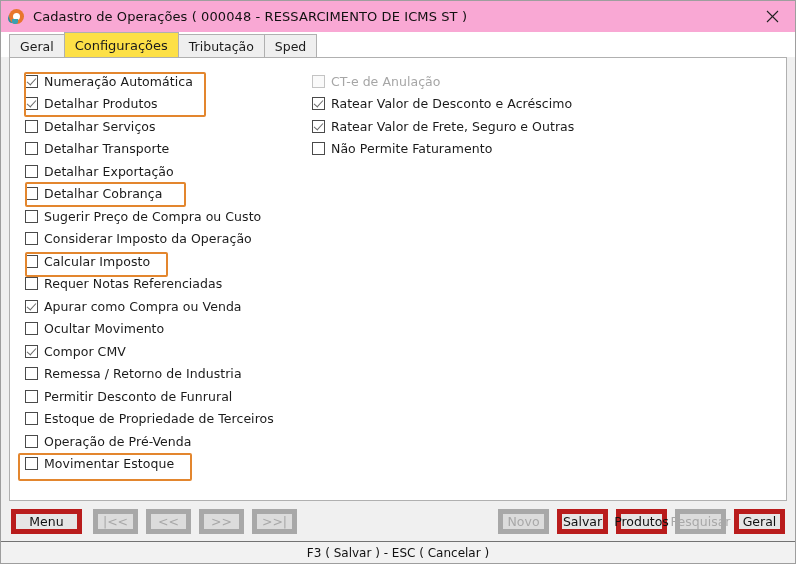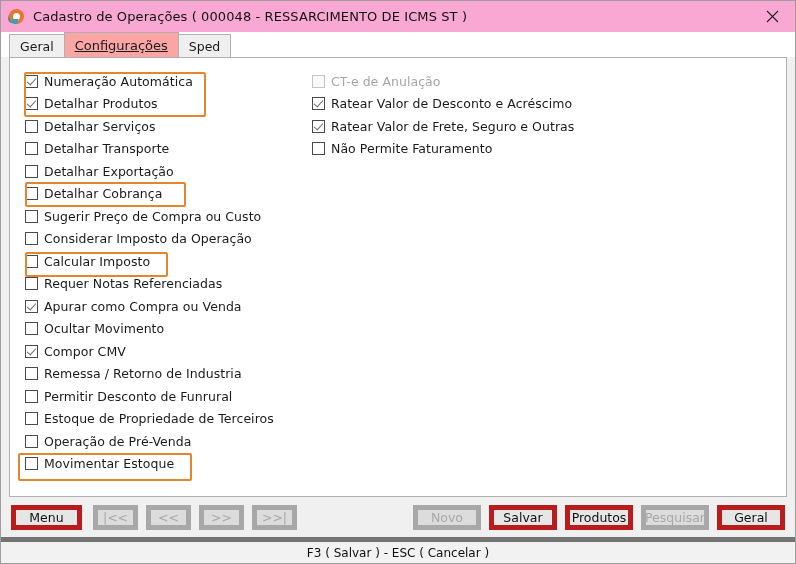--- a/index.html
+++ b/index.html
@@ -86,28 +86,27 @@
     background:#efefef;
     color:#1b1b1b;
     font-size:12.5px;
     margin-right:-1px;
     white-space:nowrap;
     cursor:default;
     position:relative;
     top:0px;
   }
   .tab.active{
-    background:#fca5a5;
+    background:#fde047;
     height:25px;
     line-height:25px;
     font-size:13px;
     z-index:5;
     border-color:#b0b0b0;
     margin-top:-2px;
-    text-decoration:underline;
   }
 
   
   .content{
     flex:1 1 auto;
     margin:0 8px;
     background:#ffffff;
     border:1px solid #b0b0b0;
     border-top:1px solid #b0b0b0;
     position:relative;
@@ -183,29 +182,29 @@
     font-size:12.5px;
     font-family:inherit;
     display:flex;align-items:center;justify-content:center;
     cursor:default;
     padding:0 6px;
     white-space:nowrap;
   }
   .btn.disabled{color:#a8a8a8;border-color:#a8a8a8;background:#dcdcdc;}
   .btn.menu{width:71px;margin-right:11px;}
   .btn.nav{width:45px;margin-right:8px;}
-  .btn.act{width:68px;margin-left:8px;}
+  .btn.act{width:51px;margin-left:8px;}
   .spacer{flex:1 1 auto;}
 
   
   .statusbar{
     flex:0 0 auto;
     height:21px;
     background:#f2f2f2;
-    border-top:5px solid #737373;
+    border-top:1px solid #737373;
     display:flex;align-items:center;justify-content:center;
     font-size:12px;
     color:#111;
   }
 </style>
 </head>
 <body>
 
 <div class="window">
 
@@ -220,20 +219,21 @@
       <svg width="13" height="13" viewBox="0 0 13 13" aria-hidden="true">
         <line x1="1" y1="1" x2="12" y2="12" stroke="#222" stroke-width="1.1"></line>
         <line x1="12" y1="1" x2="1" y2="12" stroke="#222" stroke-width="1.1"></line>
       </svg>
     </div>
   </div>
 
   <div class="tabstrip" id="tabstrip">
       <div class="tab">Geral</div>
       <div class="tab active">Configurações</div>
+      <div class="tab">Tributação</div>
       <div class="tab">Sped</div>
     </div>
 
   <div class="content">
     <div class="col col-left" id="col-left" style="position: absolute;">
         <div class="cbrow">
           <span class="box checked"></span>
           <span class="lbl">Numeração Automática</span>
         </div>
         <div class="cbrow">

